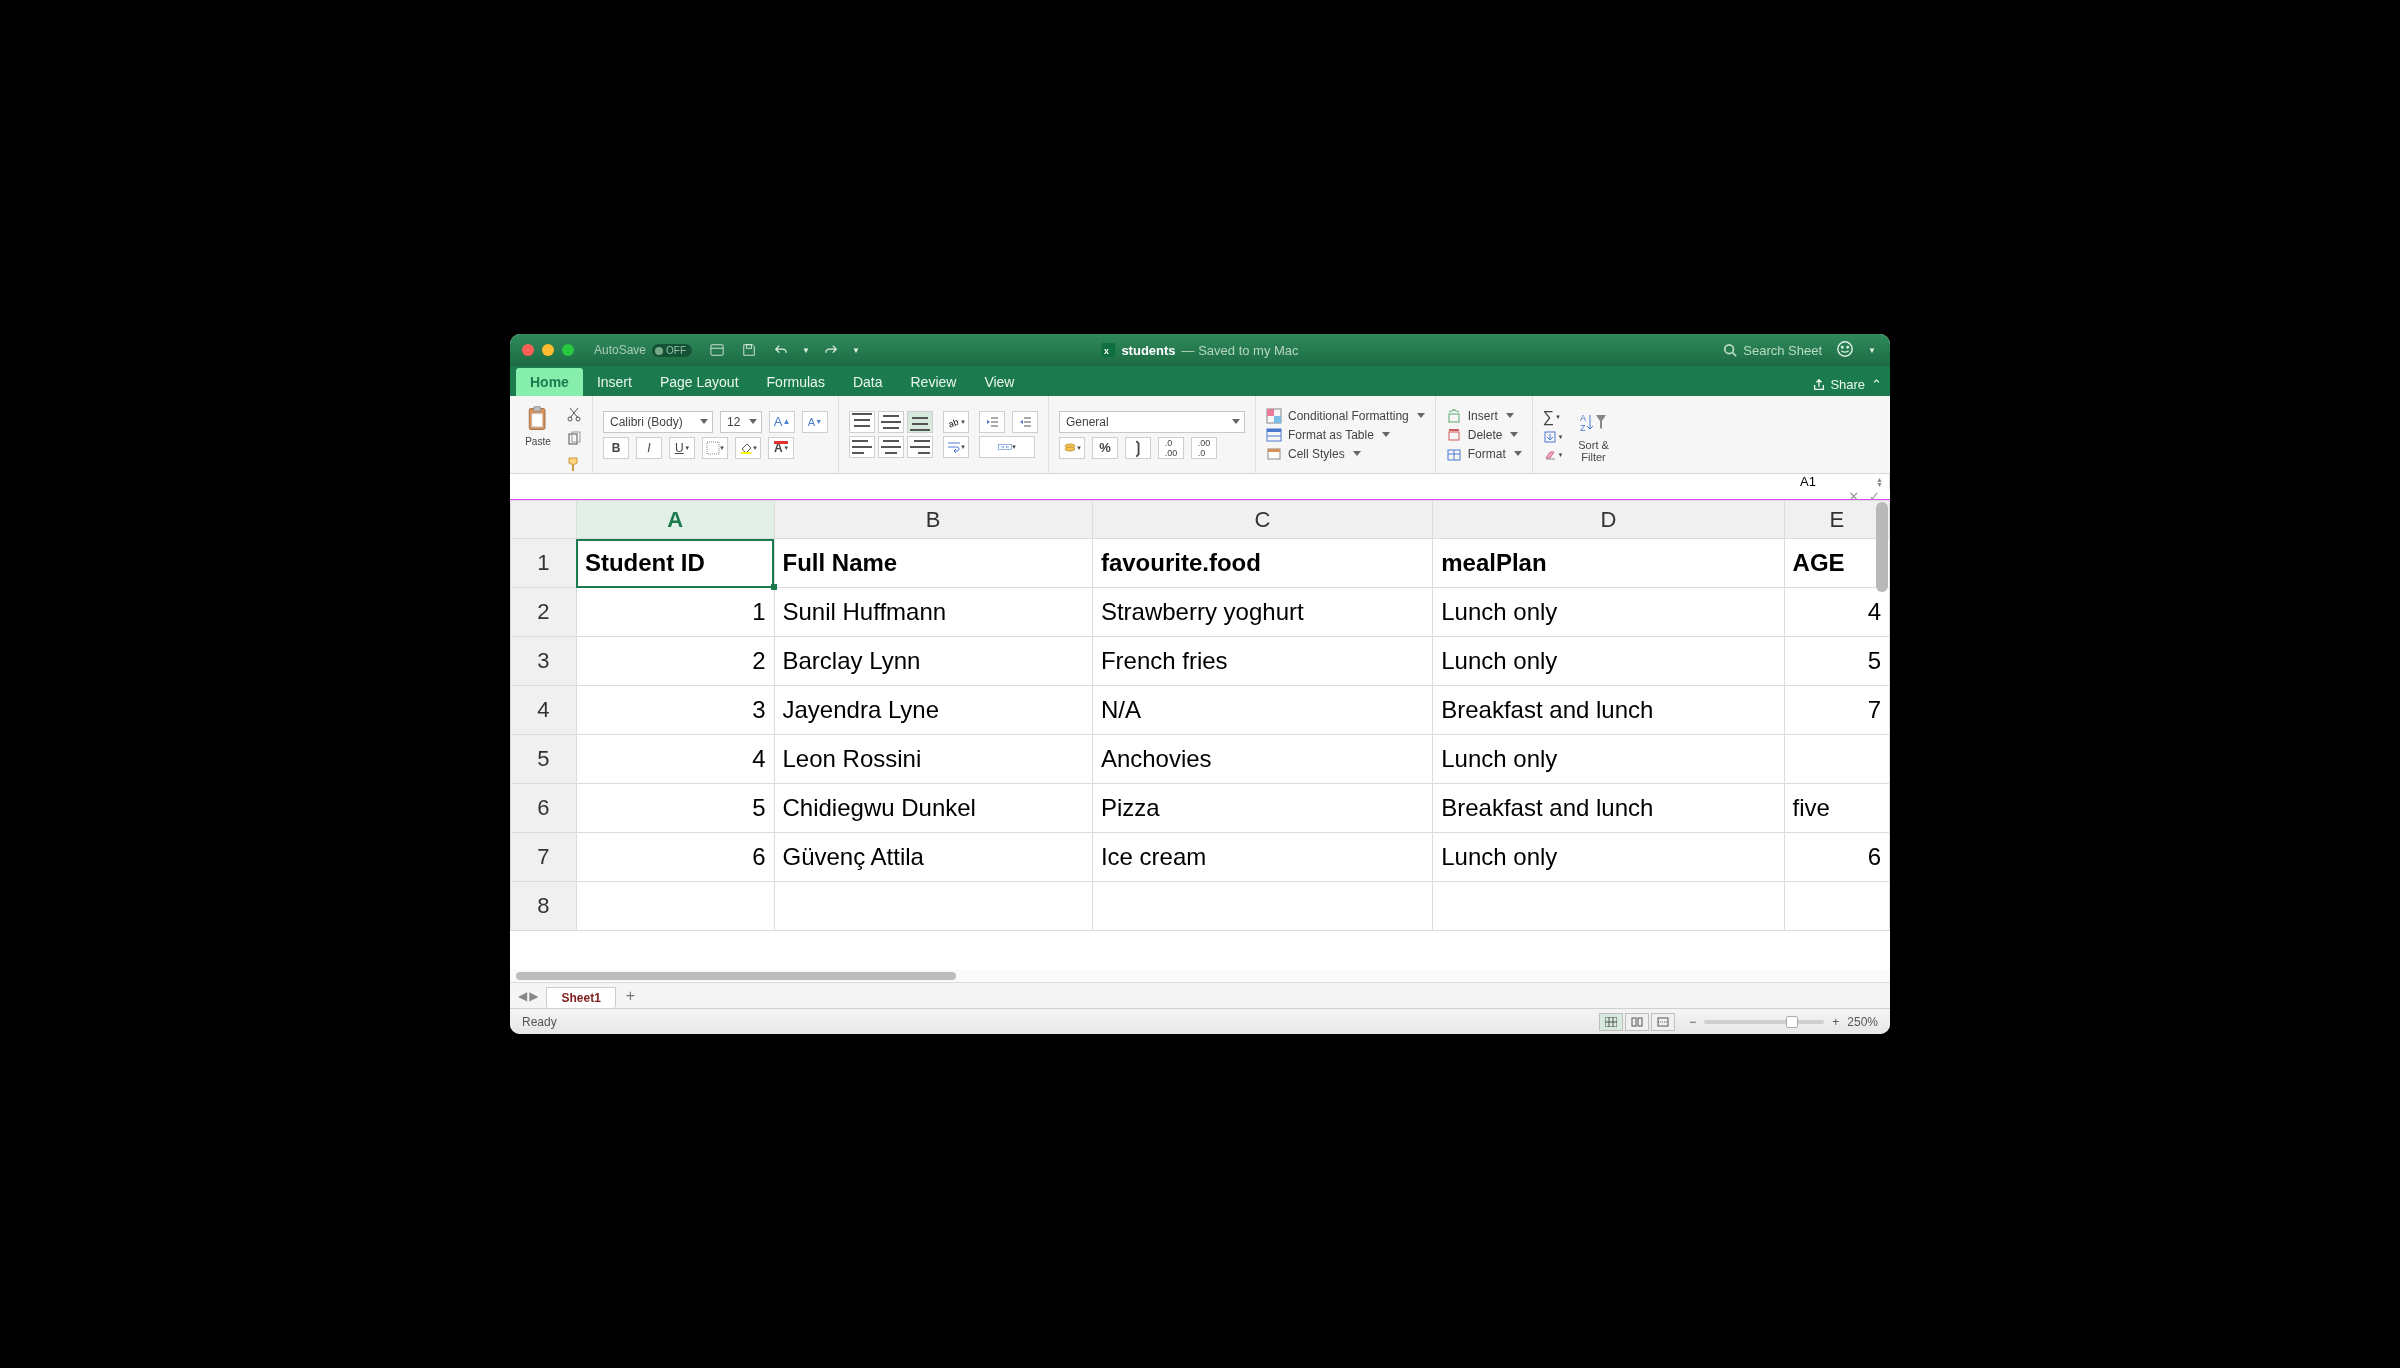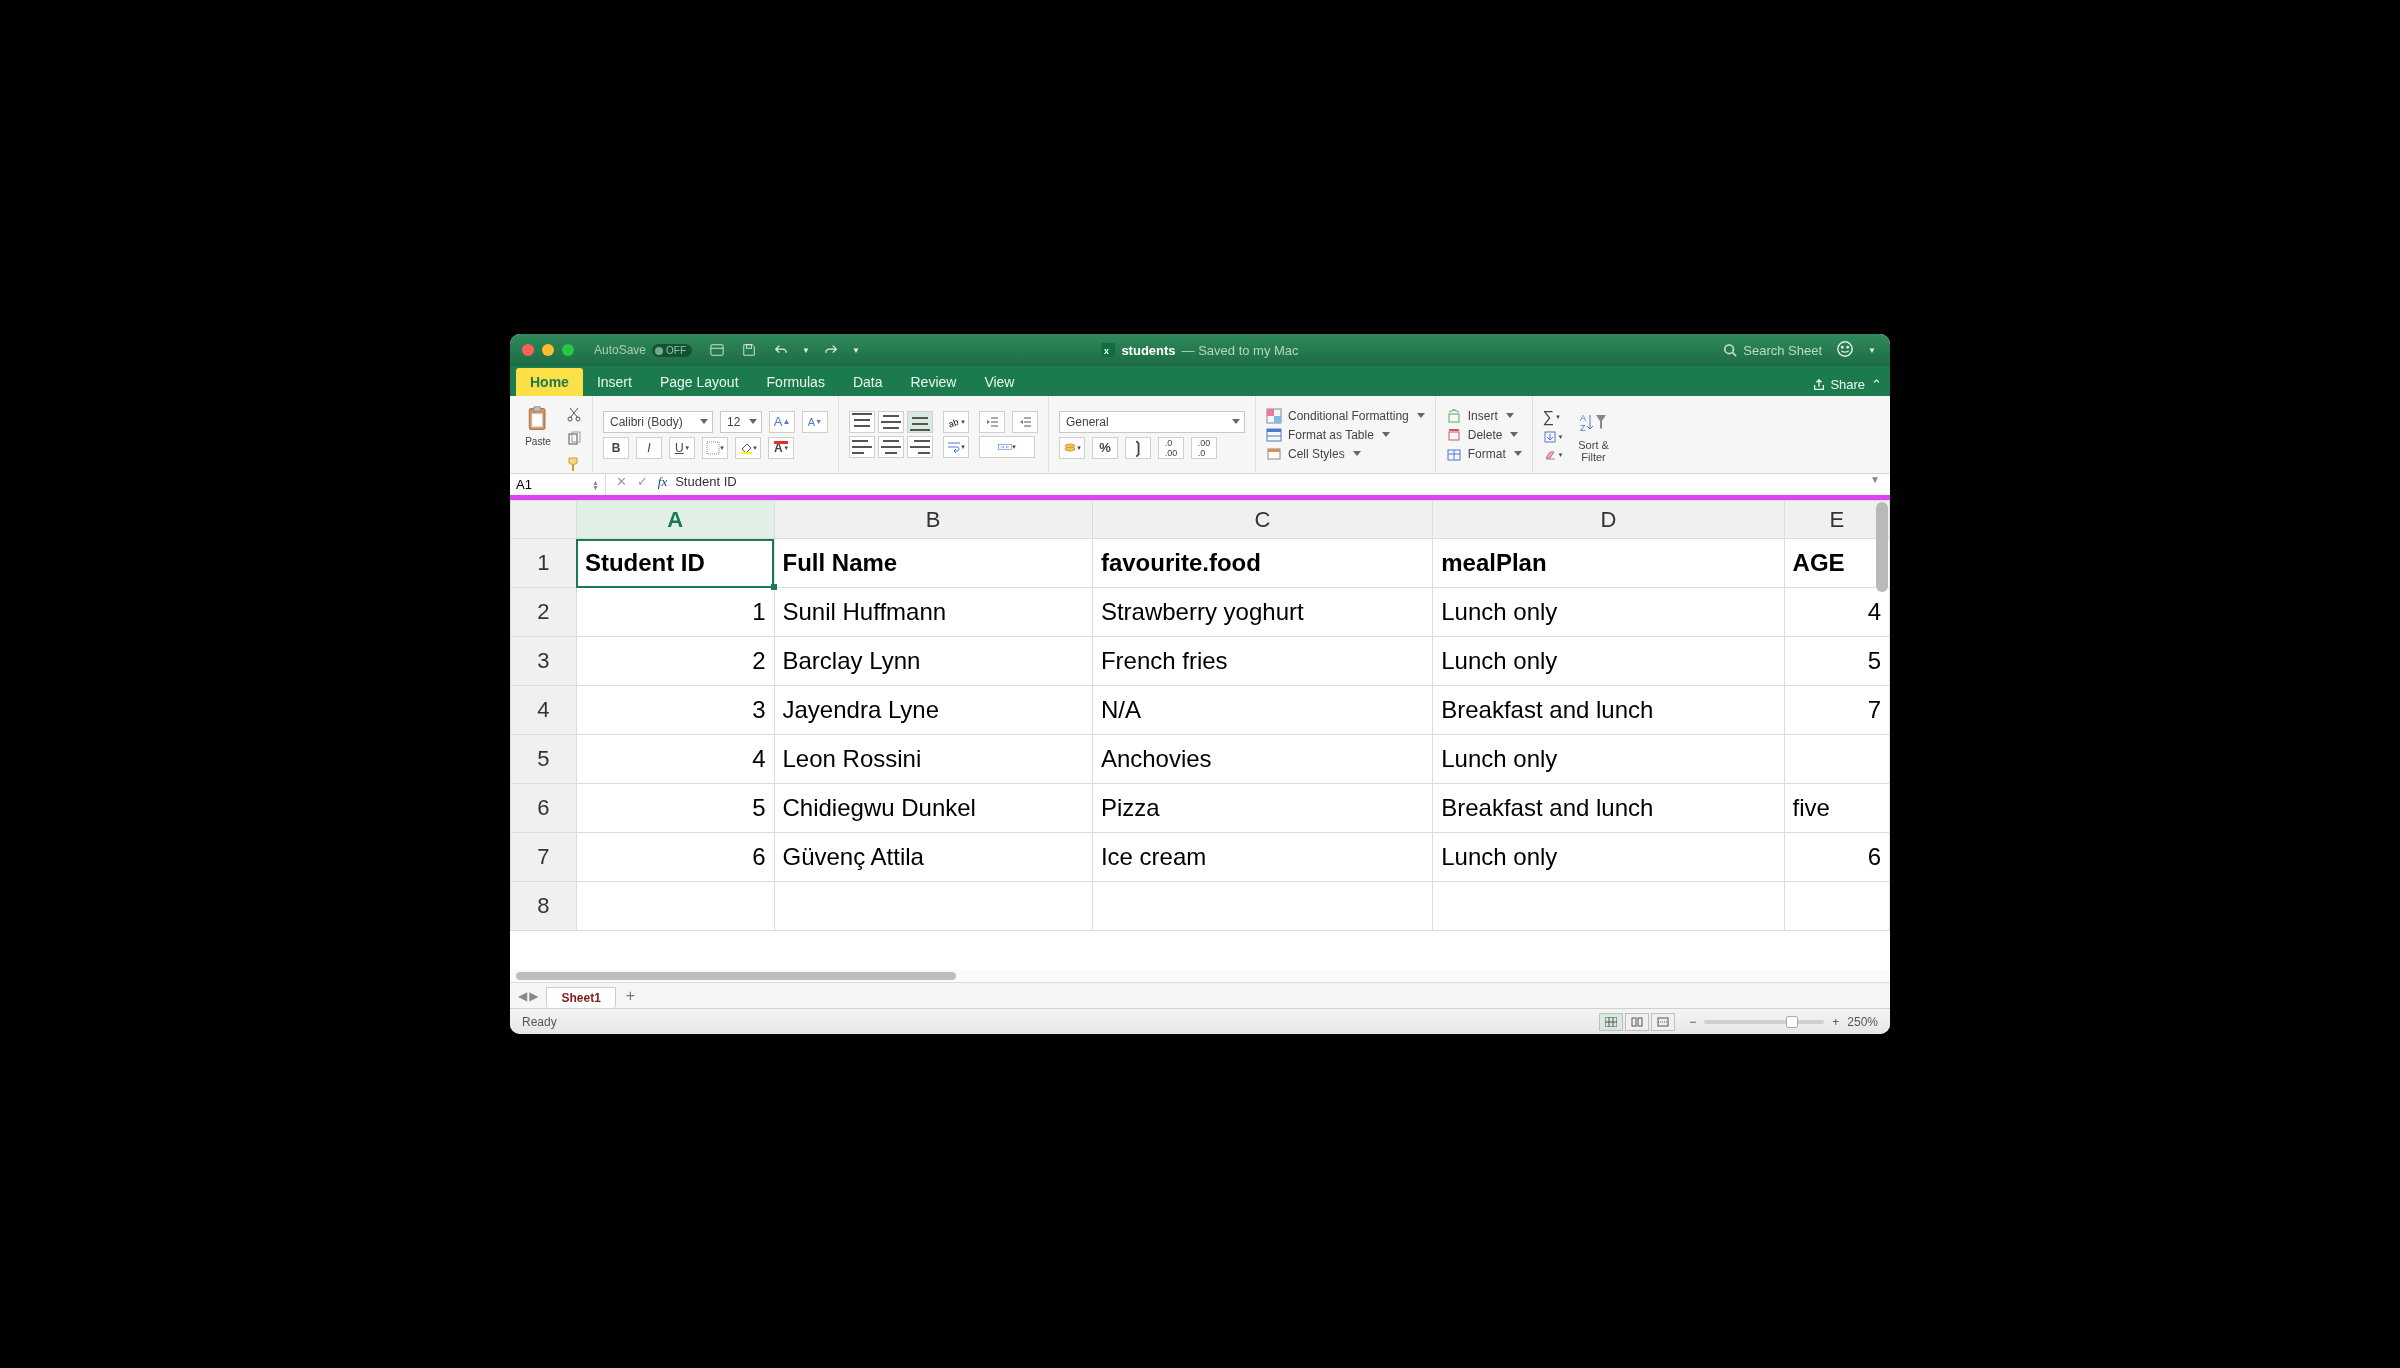--- a/index.html
+++ b/index.html
@@ -17,21 +17,21 @@
   .title-center{ position:absolute; left:50%; transform:translateX(-50%); display:flex; align-items:center; gap:6px; font-size:13px;}
   .title-center b{color:#fff; font-weight:600;}
   .title-center span{color:#b5d6c1;}
   .title-right{ margin-left:auto; display:flex; align-items:center; gap:14px; padding-right:14px;}
   .searchbox{ display:flex; align-items:center; gap:6px; color:#b9dcc5; font-size:13px;}
   .searchbox svg{width:14px;height:14px; stroke:#b9dcc5; fill:none; stroke-width:2;}
   .smile svg{width:18px;height:18px; stroke:#dff0e5; fill:none; stroke-width:1.6;}
   
   .tabsbar{ height:30px; background:#1c7b4e; display:flex; align-items:flex-end; color:#eaf6ee; font-size:14px; padding-left:6px;}
   .tab{ padding:6px 14px; cursor:pointer;}
-  .tab.active{ background:#fde047; color:#1c7b4e; font-weight:600; border-radius:3px 3px 0 0;}
+  .tab.active{ background:#86efac; color:#1c7b4e; font-weight:600; border-radius:3px 3px 0 0;}
   .tabs-right{margin-left:auto; display:flex; align-items:center; gap:6px; padding:0 8px 4px 0; font-size:13px;}
   .tabs-right svg{width:14px;height:14px; fill:#eaf6ee;}
   
   .ribbon{ height:78px; background:#f6f6f6; border-bottom:1px solid #d7d7d7; display:flex; font-size:12px; color:#444;}
   .rgroup{ border-right:1px solid #e0e0e0; padding:4px 10px; display:flex; flex-direction:column; justify-content:center; gap:4px;}
   .rg-clip{ flex-direction:row; align-items:flex-start; padding:6px 10px;}
   .bigbtn{ display:flex; flex-direction:column; align-items:center; gap:2px; font-size:10px; padding:2px 4px;}
   .bigbtn svg{width:28px;height:30px;}
   .smallcol{display:flex; flex-direction:column; gap:6px; margin-left:6px; padding-top:4px;}
   .smallcol svg{width:16px;height:16px;}
@@ -42,21 +42,21 @@
   .iconbtn{ width:26px; height:22px; border:1px solid #cfcfcf; background:#fff; display:flex; align-items:center; justify-content:center;}
   .iconbtn.noborder{border:none; background:transparent; width:22px;}
   .iconbtn svg{width:14px;height:14px;}
   .grid3x2{display:grid; grid-template-columns:repeat(3,26px); grid-auto-rows:22px; gap:3px;}
   .grid3x2 .cell, .grid4 .cell{border:1px solid #cfcfcf; background:#fff; display:flex; align-items:center; justify-content:center;}
   .menulist{display:flex; flex-direction:column; gap:3px; font-size:12px;}
   .menuitem{display:flex; align-items:center; gap:6px; white-space:nowrap;}
   .menuitem svg{width:16px;height:16px;}
   .menuitem .dd{margin-left:2px;}
   
-  .namebox{ height:26px; border-bottom:5px solid #d946ef; display:flex; align-items:flex-start; font-size:13px; background:#fff;}
+  .namebox{ height:26px; border-bottom:1px solid #d946ef; display:flex; align-items:flex-end; font-size:13px; background:#fff;flex-direction:column;}
   .namebox .nb{ width:96px; border-right:1px solid #dcdcdc; padding:0 6px; display:flex; align-items:center; height:100%;}
   .namebox .nb .spin{margin-left:auto; display:flex; flex-direction:column; line-height:5px; font-size:7px; color:#888;}
   .namebox .fxicons{display:flex; gap:10px; padding:0 10px; color:#999;}
   .namebox .fx{ font-style:italic; font-family:"Times New Roman",serif; color:#0c4a6e; padding-right:8px;}
   .namebox .fval{color:#333;}
   .namebox .exp{margin-left:auto; padding-right:10px; color:#888; font-size:10px;}
   
   .gridwrap{ flex:1; overflow:hidden; position:relative; background:#fff;}
   table.sheet{ border-collapse:collapse; width:100%; font-size:24px;}
   .sheet th, .sheet td{ border:1px solid #dcdcdc; height:49px; }

